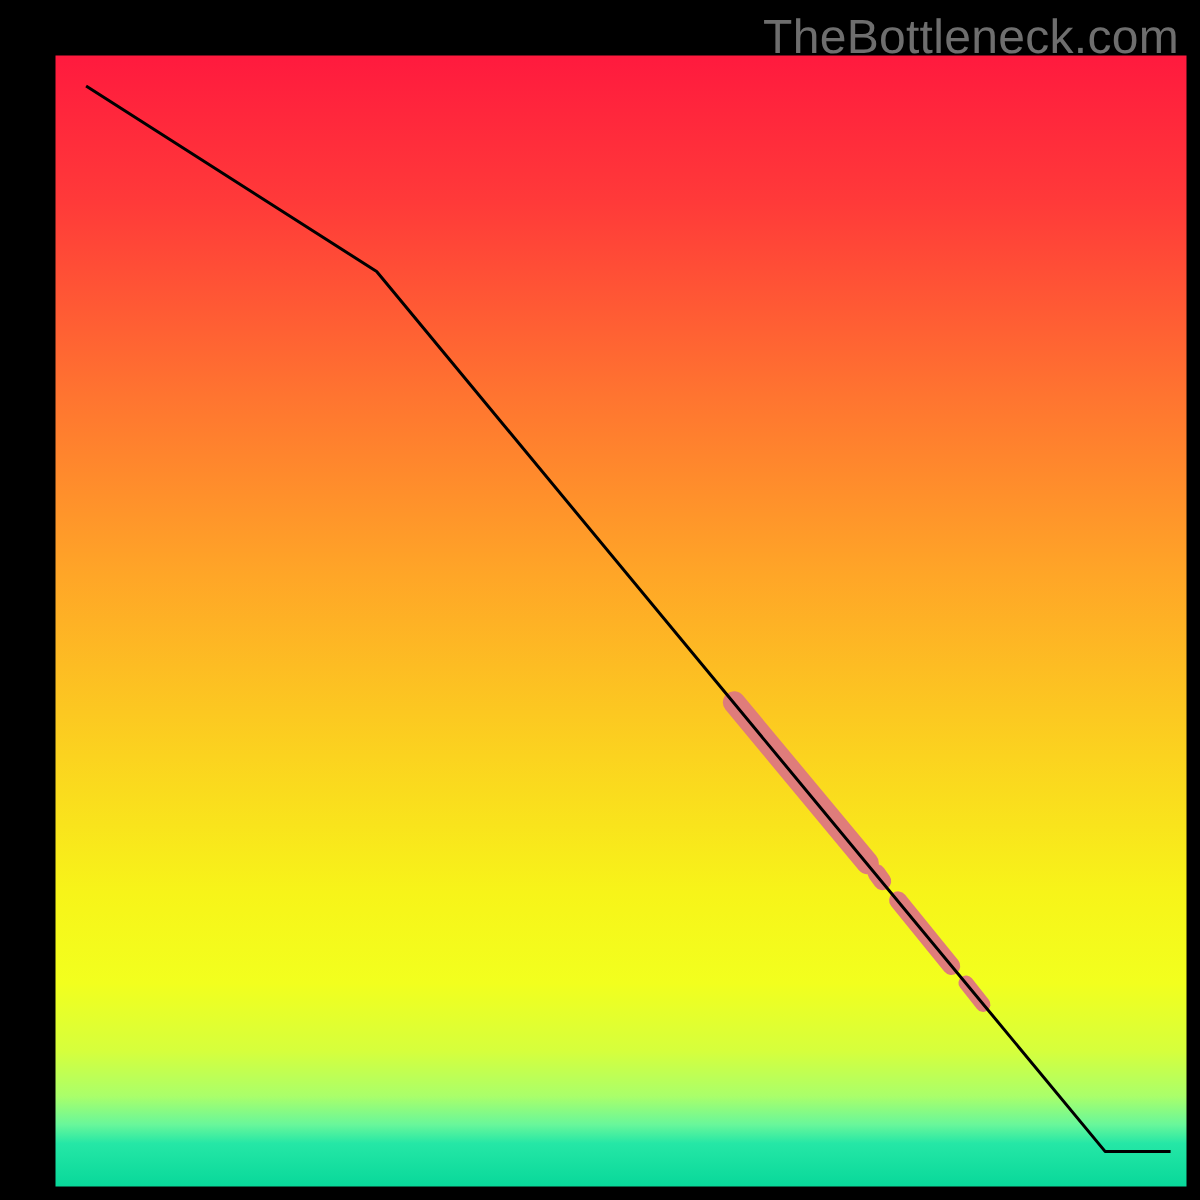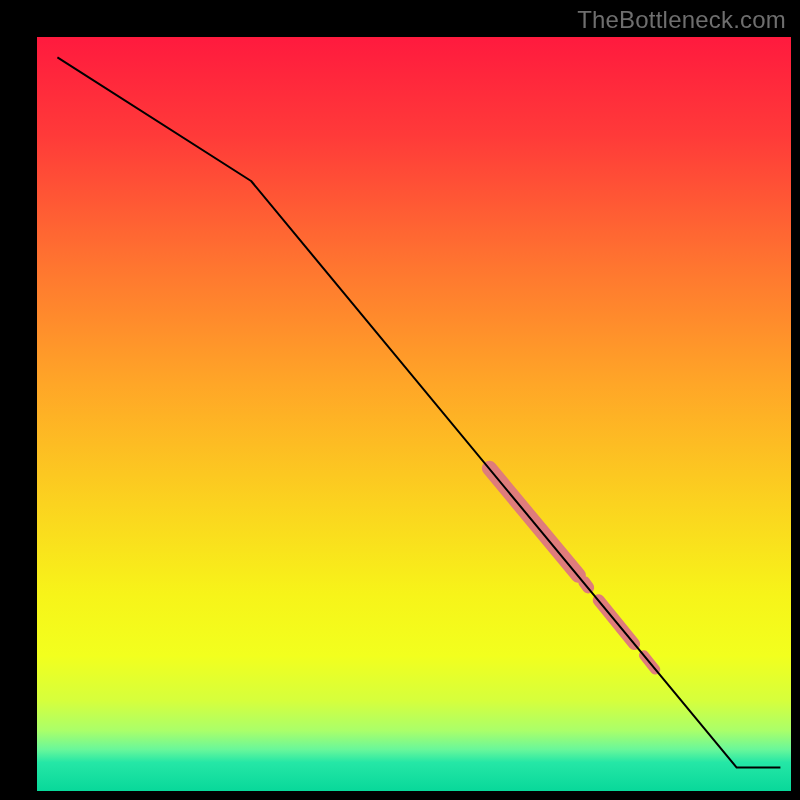--- a/index.html
+++ b/index.html
@@ -13,21 +13,21 @@
     width: 800px;
     height: 800px;
     background: #000;
     position: relative;
   }
   .watermark {
     position: absolute;
     top: 6px;
     right: 14px;
     font-family: Arial, Helvetica, sans-serif;
-    font-size: 24px;
+    font-size: 32px;
     font-weight: 500;
     color: #6e6e6e;
     letter-spacing: 0.2px;
     user-select: none;
   }
   svg {
     position: absolute;
     top: 0;
     left: 0;
   }

